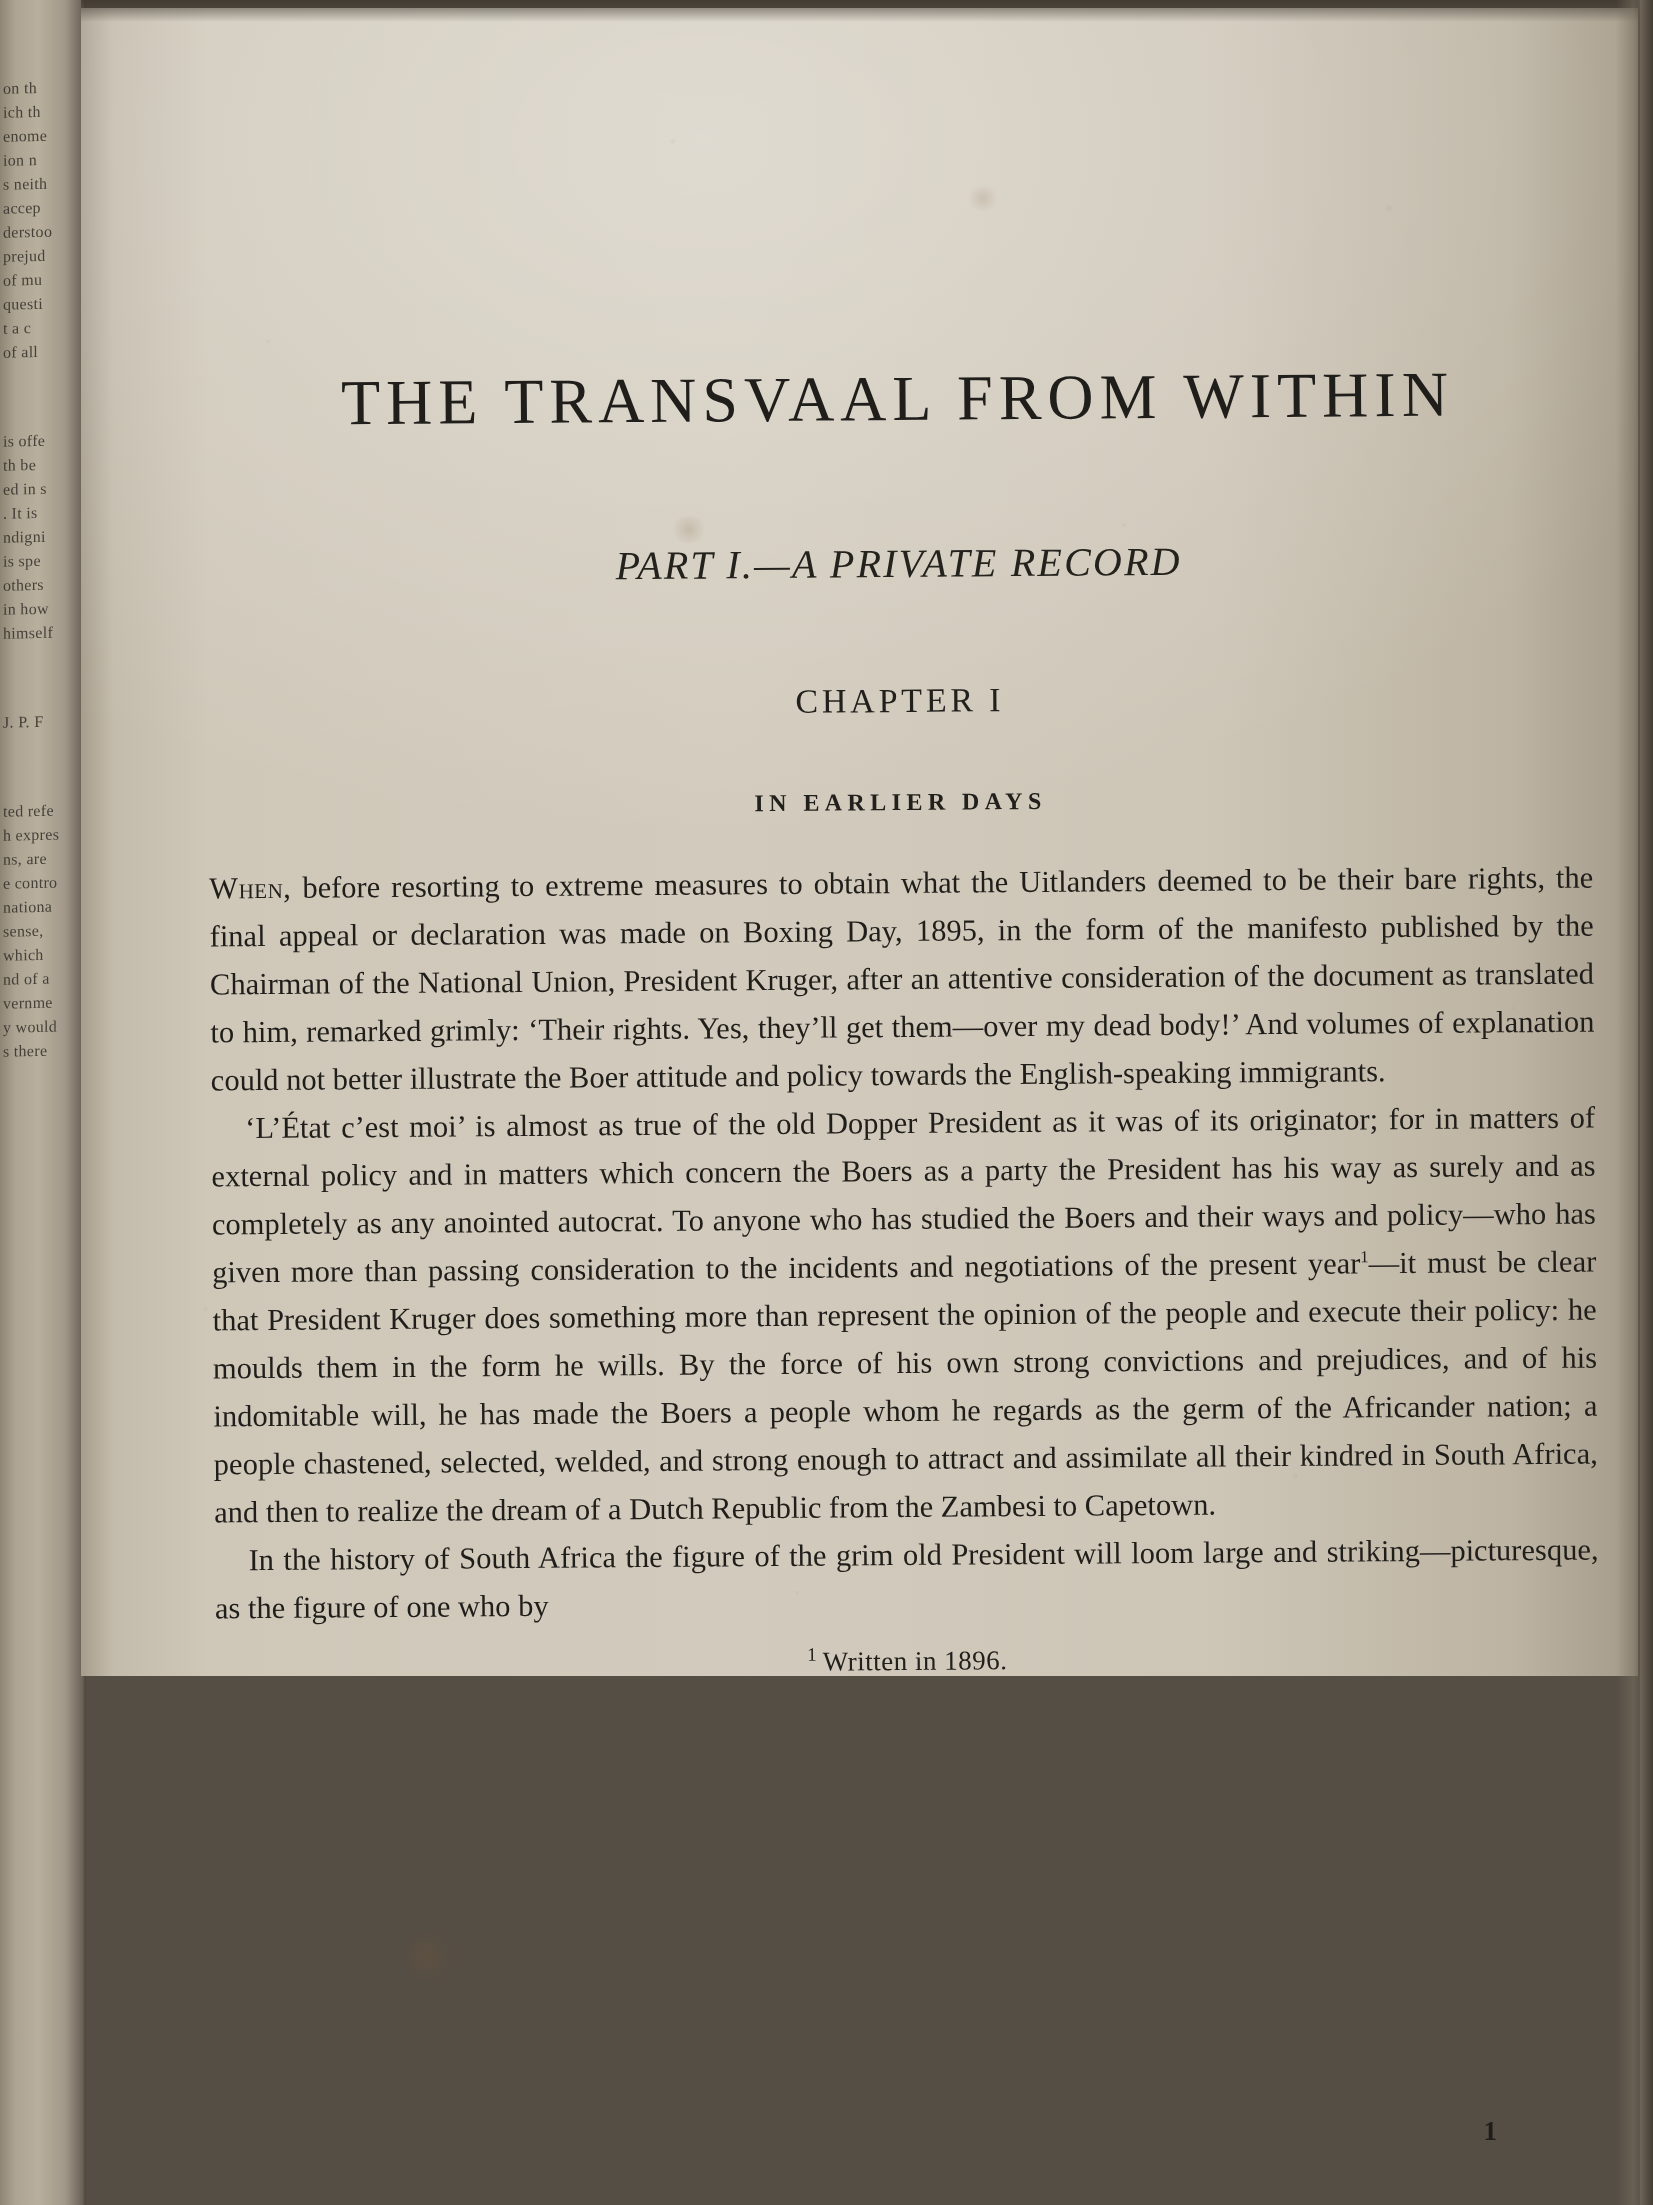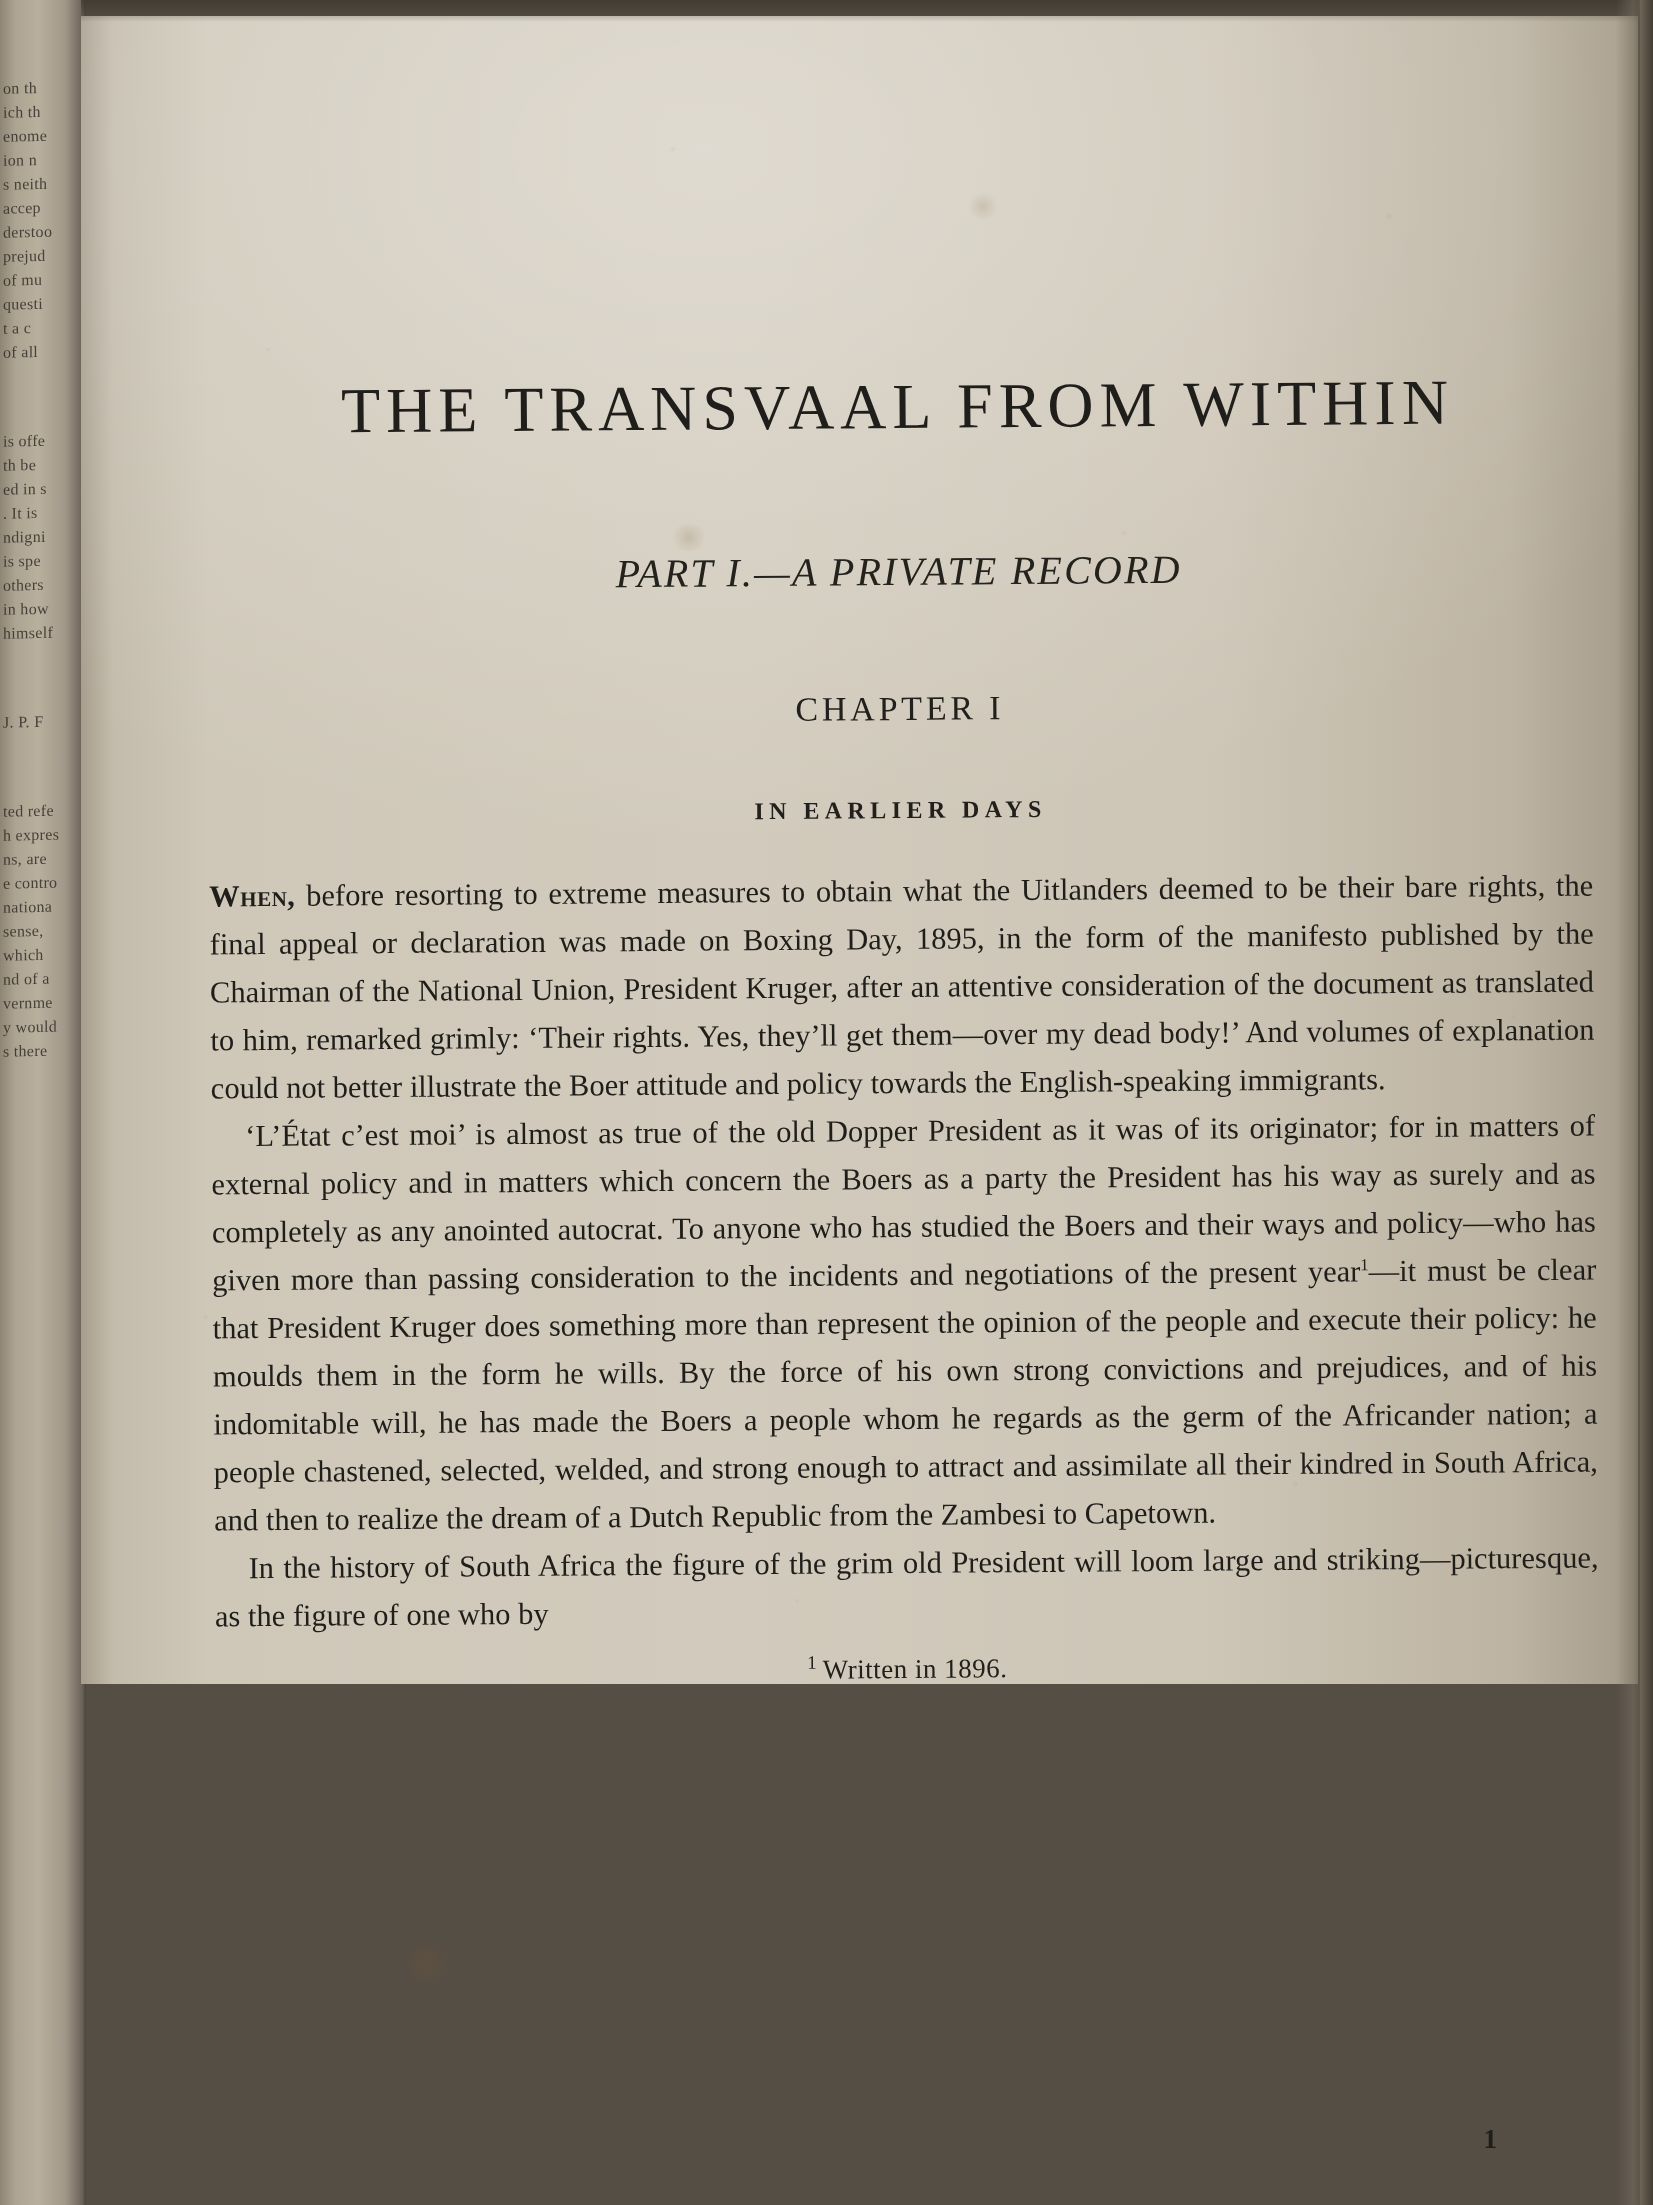--- a/index.html
+++ b/index.html
@@ -80,21 +80,21 @@
     top: 0;
     width: 14px;
     height: 2205px;
     background: linear-gradient(90deg,#6f6557 0%,#3f3930 100%);
   }
 
   
   .page-sheet {
     position: absolute;
     left: 81px;
-    top: 16px;
+    top: 8px;
     width: 1557px;
     height: 1668px;
     background:
       radial-gradient(120% 70% at 40% 8%, rgba(255,255,255,0.30) 0%, rgba(255,255,255,0) 60%),
       linear-gradient(90deg,
         #a79d8d 0px,
         #c3bbab 32px,
         #cfc8b9 130px,
         #d2cbbd 649px,
         #cdc5b6 1135px,
@@ -199,21 +199,20 @@
     text-justify: inter-word;
     color: #201e1a;
     -webkit-hyphens: none;
     hyphens: none;
   }
   .body-text p { margin: 0; }
   .body-text p + p { text-indent: 34px; }
   .sc {
     font-variant: small-caps;
     letter-spacing: 0.5px;
-    font-weight: bold;
   }
   sup.fn {
     font-size: 0.55em;
     vertical-align: super;
     line-height: 0;
   }
 
   .footnote-rule-area {
     margin-top: 18.4px;
     text-align: center;

